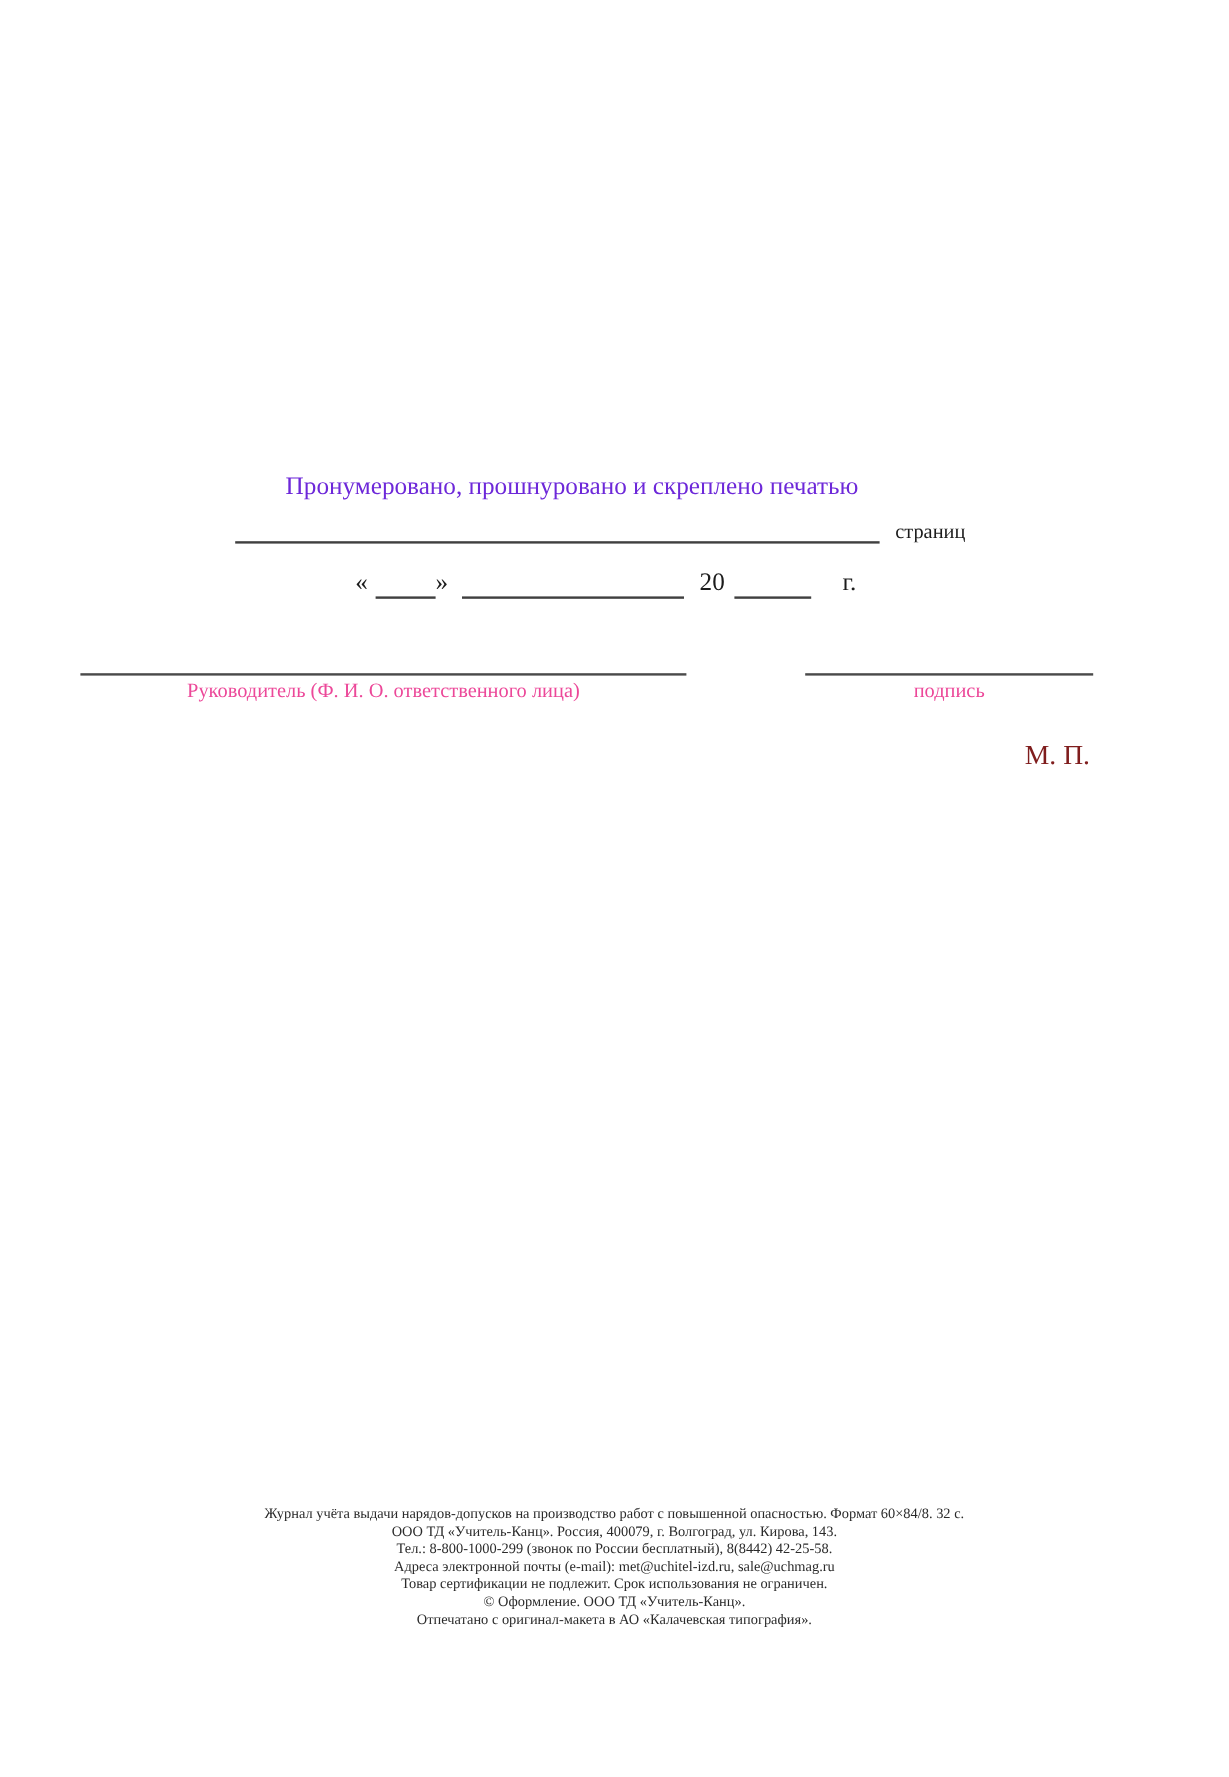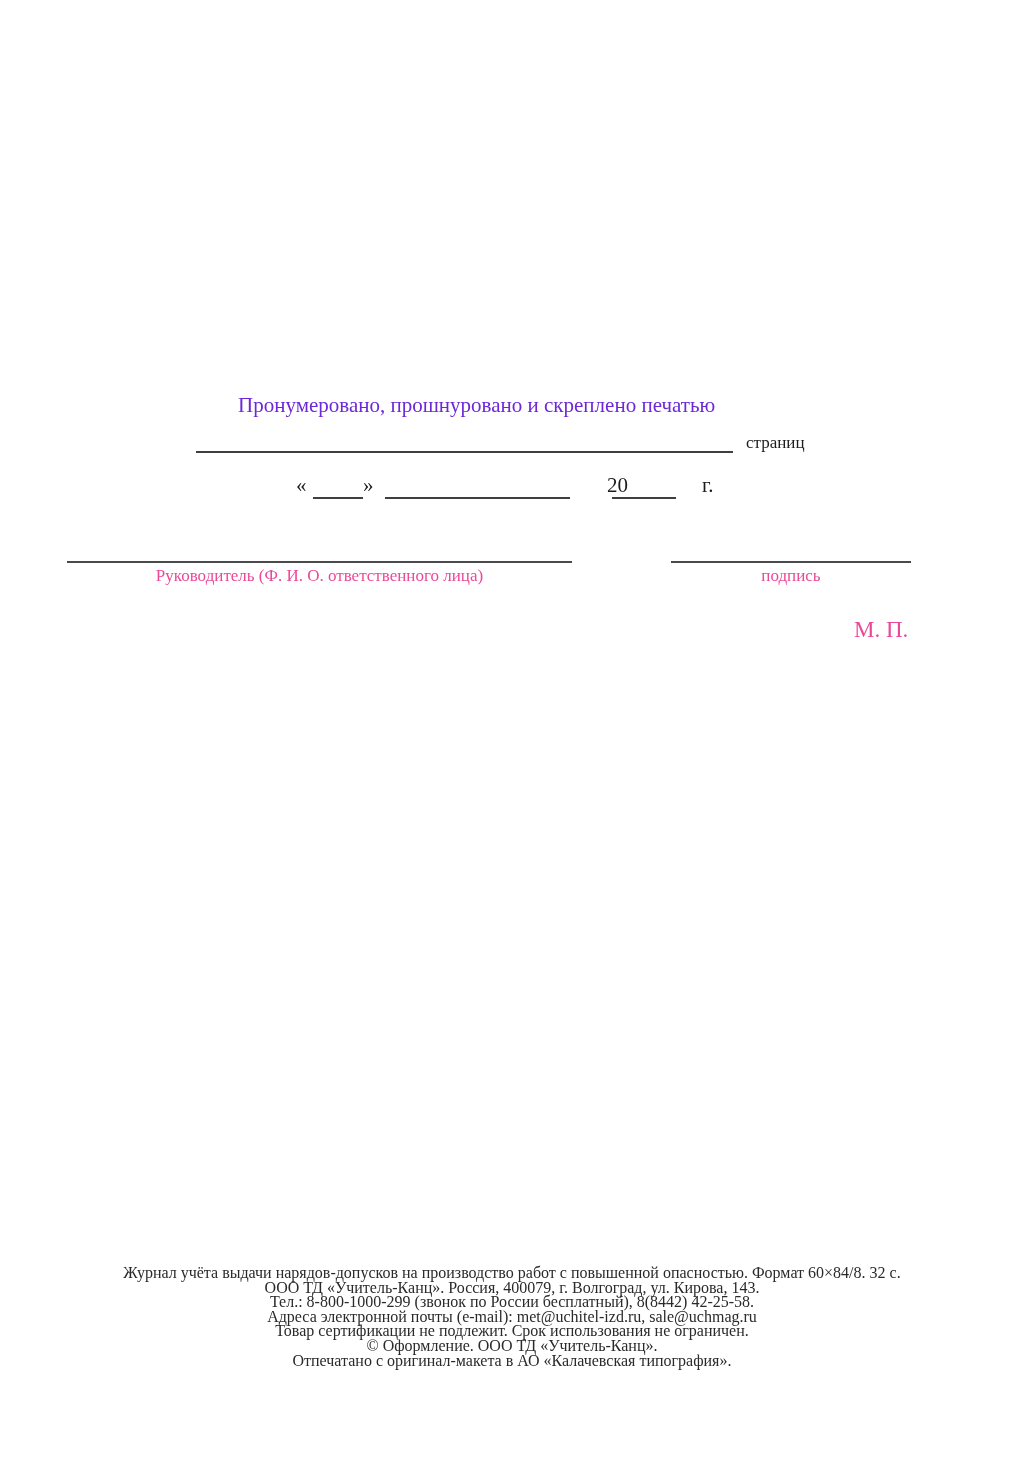--- a/index.html
+++ b/index.html
@@ -43,21 +43,21 @@
     text-align: right;
   }
 
   .date-text {
     top: 473px;
     font-size: 21px;
     white-space: nowrap;
   }
   .q-open  { left: 296px; }
   .q-close { left: 363px; }
-  .century { left: 583px; margin-left: 24px; }
+  .century { left: 583px; }
   .year-suffix { left: 702px; }
   .day-blank   { left: 313px; top: 480px; width: 50px;  height: 17px; }
   .month-blank { left: 385px; top: 480px; width: 185px; height: 17px; }
   .year-blank  { left: 612px; top: 480px; width: 64px;  height: 17px; }
 
   .sig-line {
     top: 547px;
     height: 14px;
     border-bottom: 2px solid #4a4a4a;
   }
@@ -72,32 +72,31 @@
     color: #ec4899;
   }
   .sig-caption-left  { left: 67px;  width: 505px; }
   .sig-caption-right { left: 671px; width: 240px; }
 
   .stamp {
     left: 854px;
     top: 617px;
     font-size: 23px;
     white-space: nowrap;
-    color: #ec4899;
+    color: #7f1d1d;
   }
 
   .colophon {
     left: 0;
     top: 1254px;
     width: 1024px;
     text-align: center;
-    font-size: 16px;
+    font-size: 12px;
     line-height: 14.6px;
     color: #2a2a2a;
-    margin-top: 12px;
   }
   .colophon .line { white-space: nowrap; }
   .colophon .ital { font-style: italic; }
 </style>
 </head>
 <body>
 
 <div class="page">
 
   <div class="abs heading">Пронумеровано, прошнуровано и скреплено печатью</div>

